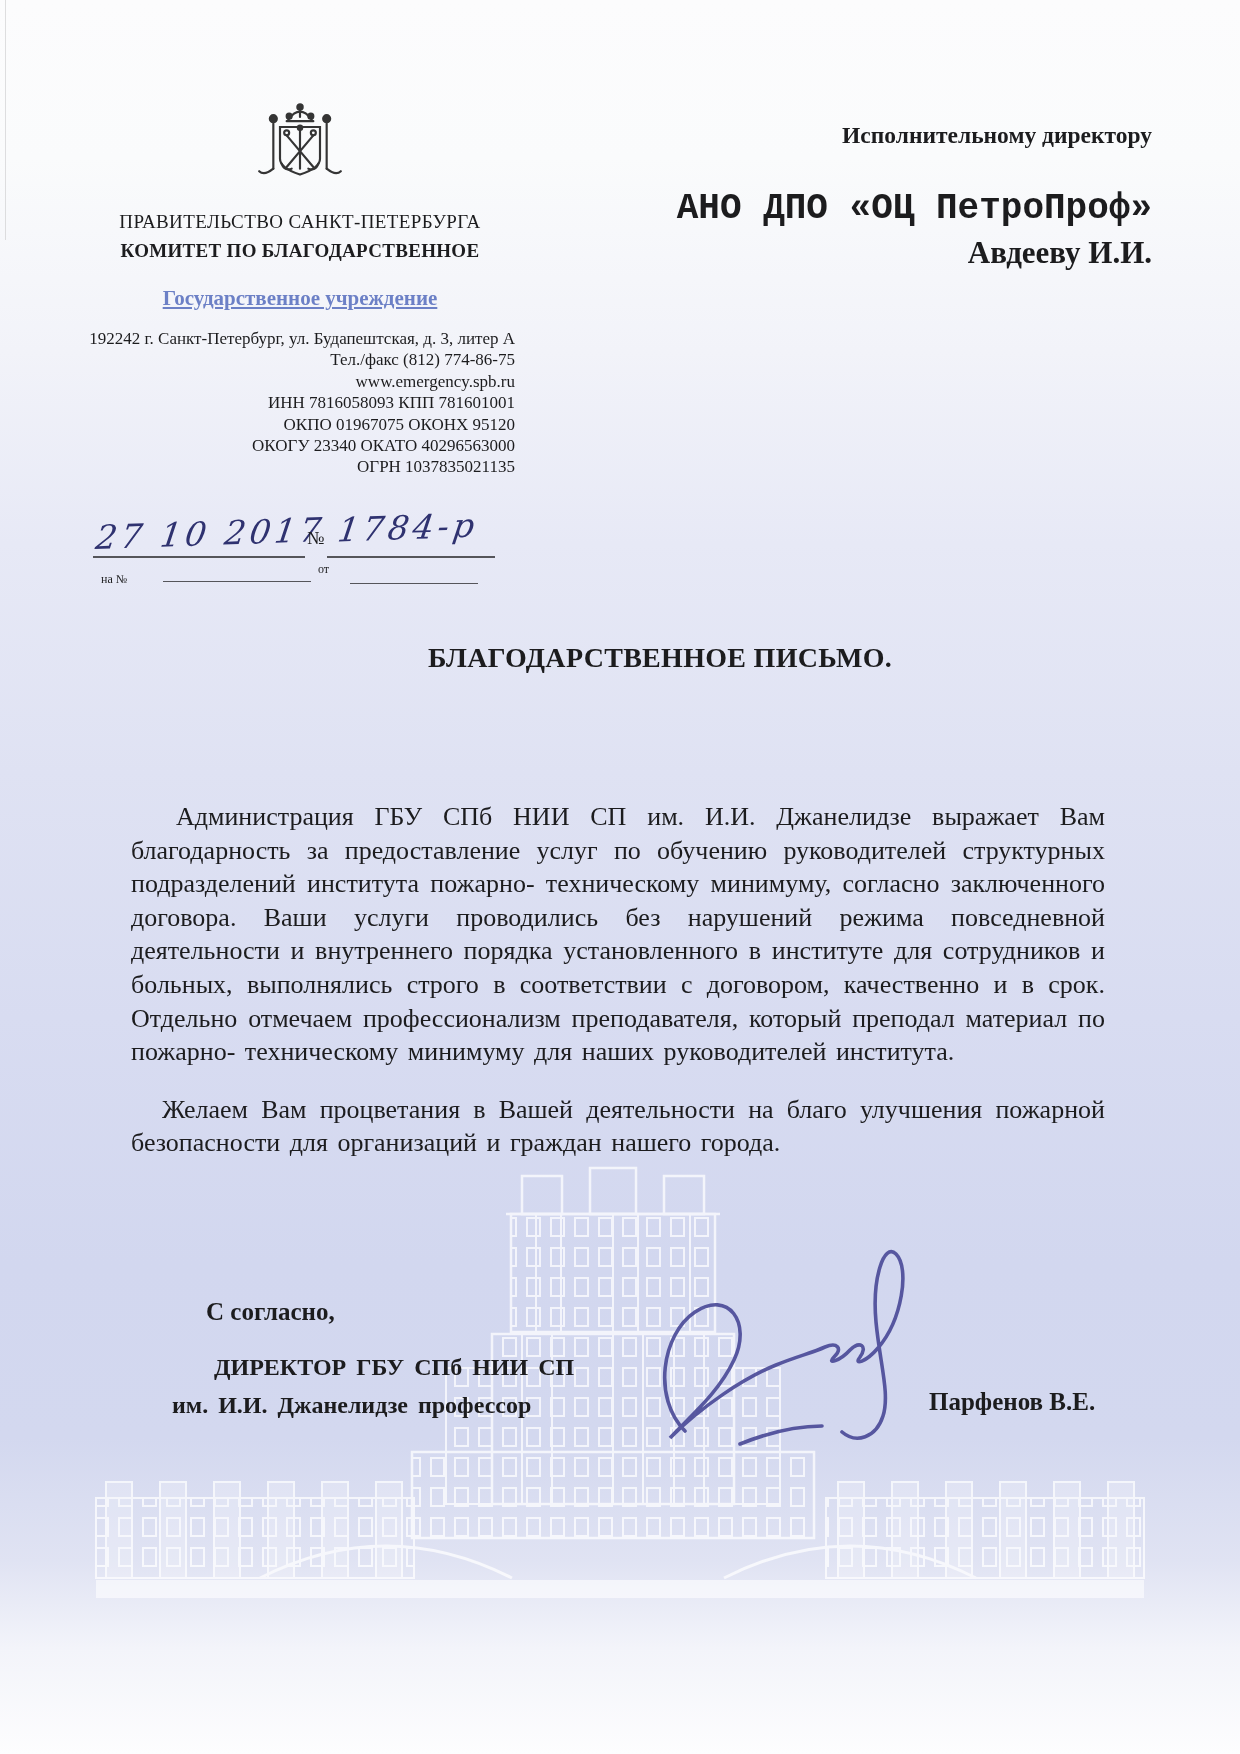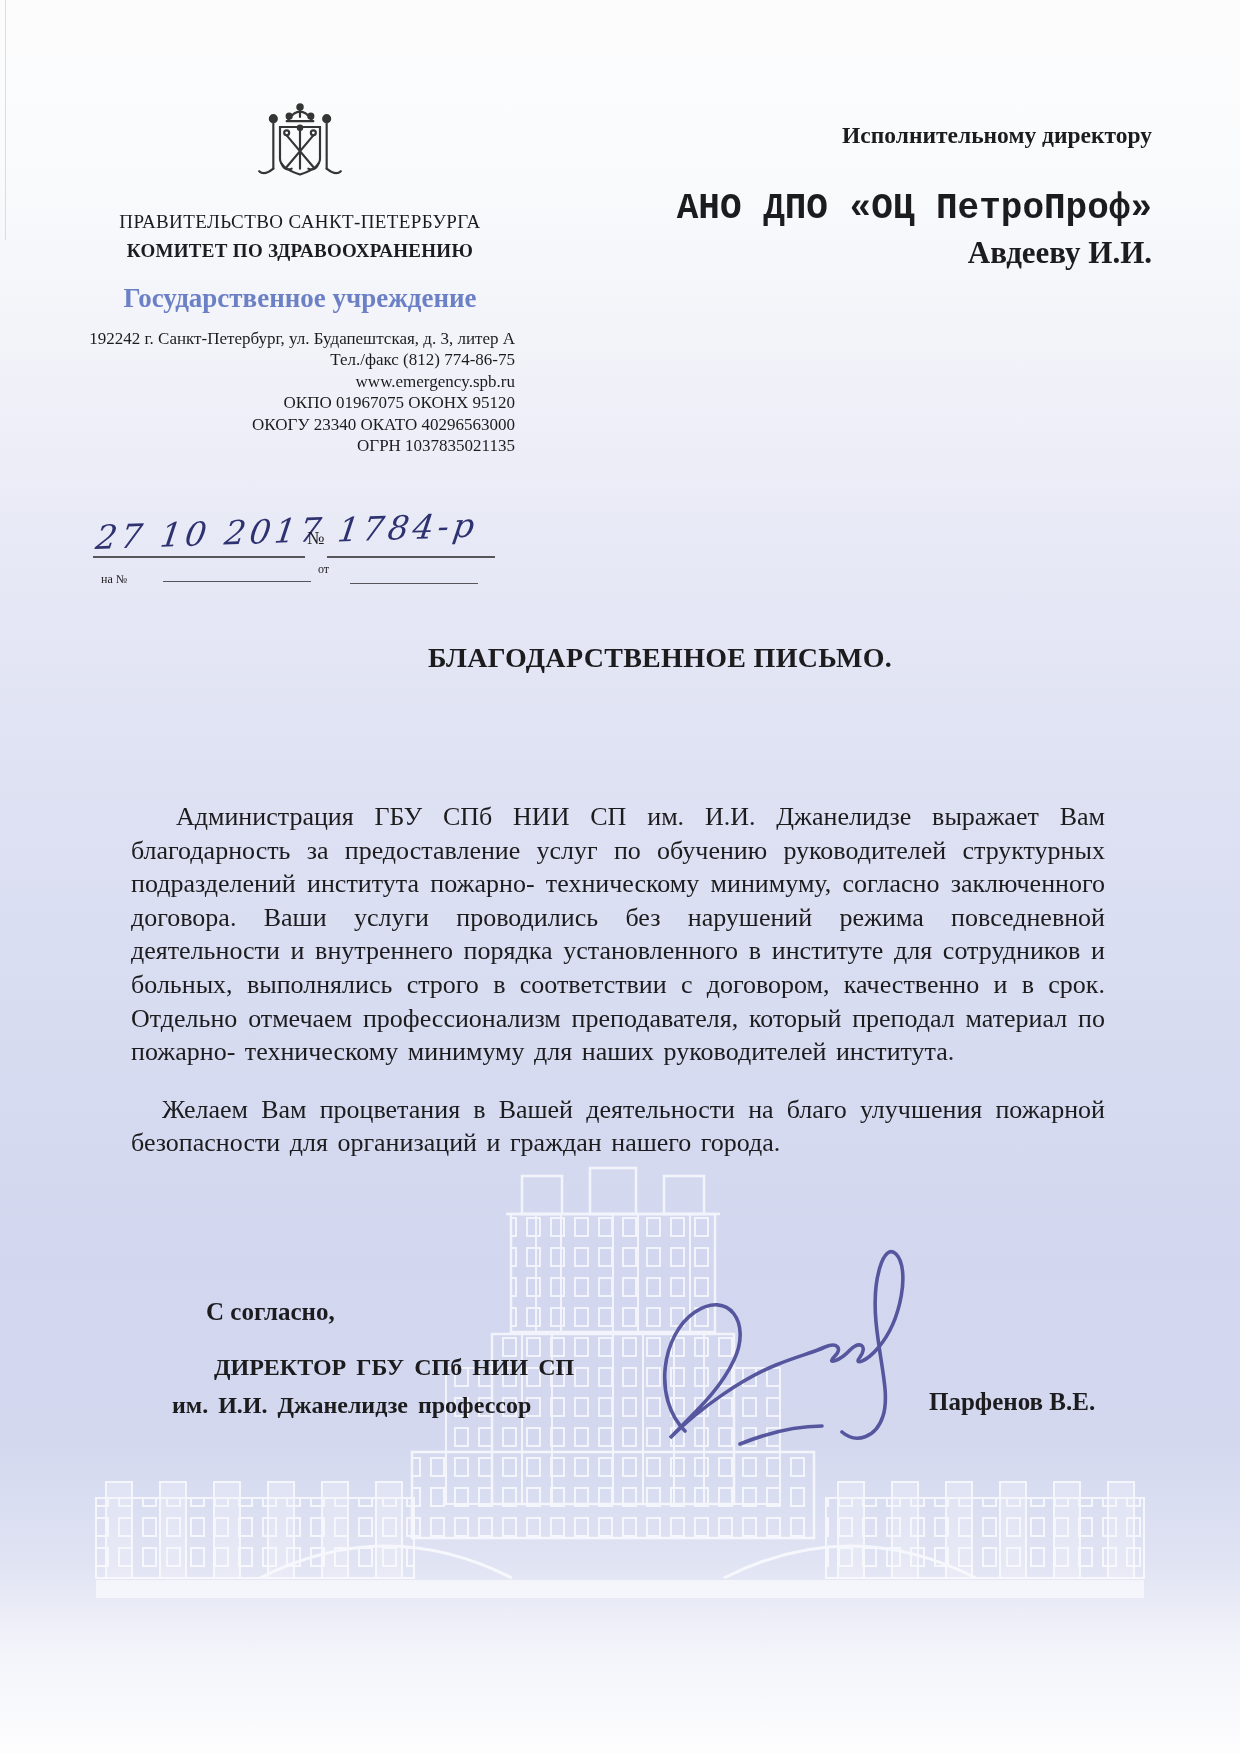--- a/index.html
+++ b/index.html
@@ -17,21 +17,21 @@
   .edge-line { position:absolute; left:5px; top:0; width:1px; height:240px; background:#c9c9cc; opacity:.6; }
 
   
   .watermark { position:absolute; left:90px; top:1062px; opacity:.8; pointer-events:none; }
 
   
   .org-block { position:absolute; left:85px; top:95px; width:430px; text-align:center; }
   .emblem { display:block; margin:0 auto; width:100px; height:104px; opacity:.88; }
   .gov-line { margin-top:12px; font-size:19px; letter-spacing:.4px; }
   .committee-line { margin-top:7px; font-size:19px; font-weight:bold; letter-spacing:.3px; }
-  .inst-lines { margin-top:24px; font-weight:bold; font-size:27px; line-height:25px; color:#6c80c6; }
+  .inst-lines { margin-top:24px; font-weight:bold; font-size:21px; line-height:25px; color:#6c80c6;text-decoration:underline; }
   .contacts { margin-top:17px; font-size:17px; line-height:21.4px;text-align:right; }
 
   
   .hand {
     font-family:"DejaVu Serif", serif; font-style:italic;
     color:#2f3270; letter-spacing:4px;
     display:inline-block; transform:rotate(-2deg) skewX(-10deg);
   }
   .reg-row { position:absolute; left:0; top:0; width:1240px; height:0; }
   .reg-date { position:absolute; left:96px; top:514px; font-size:33px; }
@@ -148,28 +148,29 @@
         <path d="M36 36 h48 v38 q0 11 -24 19 q-24 -8 -24 -19 z"></path>
         <path d="M44 46 l32 38 M76 46 l-32 38"></path>
         <circle cx="44" cy="43" r="3"></circle>
         <circle cx="76" cy="43" r="3"></circle>
         <path d="M70 86 q9 3 12 -6 M50 86 q-9 3 -12 -6"></path>
         <path d="M60 40 v46"></path>
         <circle cx="60" cy="37" r="2.6" fill="#1a1a1a"></circle>
       </g>
     </svg>
     <div class="gov-line">ПРАВИТЕЛЬСТВО САНКТ-ПЕТЕРБУРГА</div>
-    <div class="committee-line">КОМИТЕТ ПО ЗДРАВООХРАНЕНИЮ</div>
+    <div class="committee-line">КОМИТЕТ ПО БЛАГОДАРСТВЕННОЕ</div>
     <div class="inst-lines">
       <div>Государственное учреждение</div>
     </div>
     <div class="contacts">
       <div>192242 г. Санкт-Петербург, ул. Будапештская, д. 3, литер А</div>
       <div>Тел./факс (812) 774-86-75</div>
       <div>www.emergency.spb.ru</div>
+      <div>ИНН 7816058093 КПП 781601001</div>
       <div>ОКПО 01967075 ОКОНХ 95120</div>
       <div>ОКОГУ 23340 ОКАТО 40296563000</div>
       <div>ОГРН 1037835021135</div>
     </div>
   </div>
 
   <div class="reg-row">
     <span class="hand reg-date">27 10 2017</span>
     <span class="reg-no-sign">№</span>
     <span class="hand reg-number">1784-р</span>

